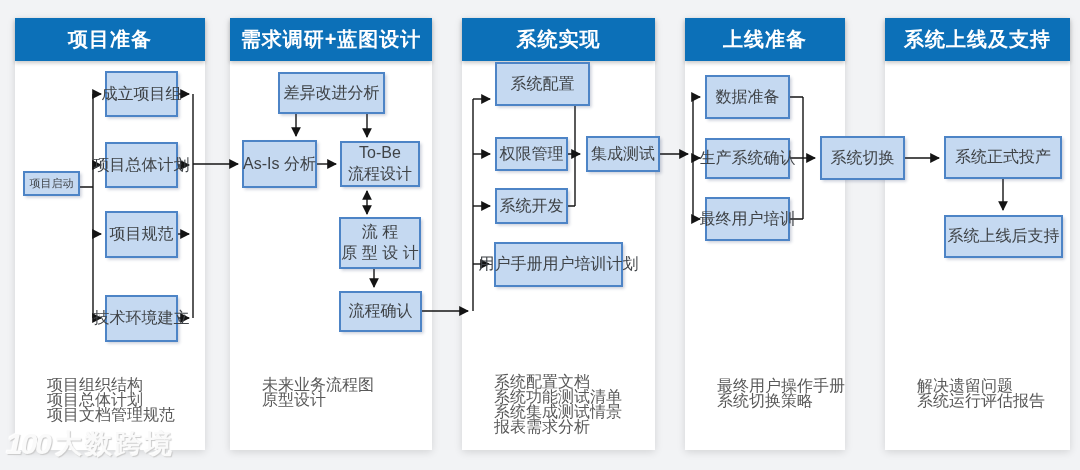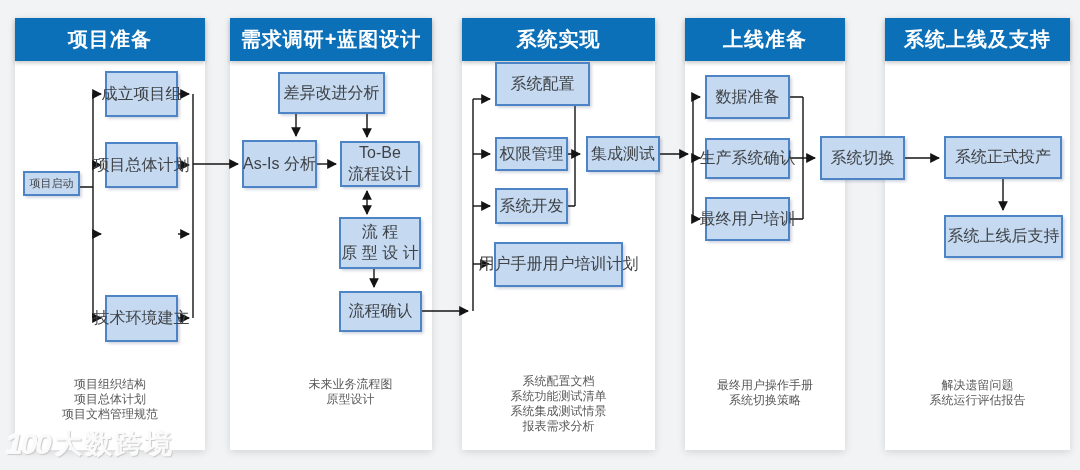--- a/index.html
+++ b/index.html
@@ -6,21 +6,21 @@
   body{background:#eef0f2;font-family:"Liberation Sans","DejaVu Sans",sans-serif;}
   .stage{position:relative;width:1080px;height:470px;background:#f2f3f5;overflow:hidden;}
   .card{position:absolute;top:18px;height:432px;background:#ffffff;box-shadow:0 2px 8px rgba(0,0,0,0.13);}
   .hdr{position:absolute;top:18px;height:43px;background:#0c70b8;color:#ffffff;display:flex;
        align-items:center;justify-content:center;font-size:20px;font-weight:bold;letter-spacing:1px;
        box-shadow:0 2px 4px rgba(0,0,0,0.22);box-sizing:border-box;}
   .node{position:absolute;background:#c5d9f1;border:2px solid #4d84c6;box-sizing:border-box;
         display:flex;flex-direction:column;align-items:center;justify-content:center;
         font-size:16px;color:#3f4347;white-space:nowrap;line-height:1.3;
         box-shadow:1.5px 1.5px 3px rgba(60,80,120,0.28);}
-  .notes{position:absolute;text-align:center;font-size:12px;line-height:15px;color:#595959;}
+  .notes{position:absolute;text-align:left;font-size:16px;line-height:15px;color:#595959;margin-left:32px;}
   .connectors{position:absolute;left:0;top:0;pointer-events:none;}
   .wm{position:absolute;left:6px;top:426px;display:flex;align-items:center;gap:5px;
       color:#fafafa;text-shadow:1px 1px 1px #c9c9c9,-1px -1px 1px #ffffff;user-select:none;}
   .wm-logo{font-size:30px;font-weight:bold;font-style:italic;letter-spacing:-2px;}
   .wm-brand{font-size:27px;font-weight:bold;letter-spacing:3px;}
 </style>
 </head>
 <body>
 
 <div class="stage">
@@ -96,20 +96,23 @@
     </div>
 
   <div class="node" style="left:23px;top:171px;width:57px;height:25px;font-size:11px">
       <span>项目启动</span>
     </div>
   <div class="node" style="left:105px;top:71px;width:73px;height:46px">
       <span>成立项目组</span>
     </div>
   <div class="node" style="left:105px;top:142px;width:73px;height:46px">
       <span>项目总体计划</span>
+    </div>
+  <div class="node" style="left:105px;top:211px;width:73px;height:47px">
+      <span>项目规范</span>
     </div>
   <div class="node" style="left:105px;top:295px;width:73px;height:47px">
       <span>技术环境建立</span>
     </div>
 
   <div class="node" style="left:278px;top:72px;width:107px;height:42px">
       <span>差异改进分析</span>
     </div>
   <div class="node" style="left:242px;top:140px;width:75px;height:48px">
       <span>As-Is 分析</span>

